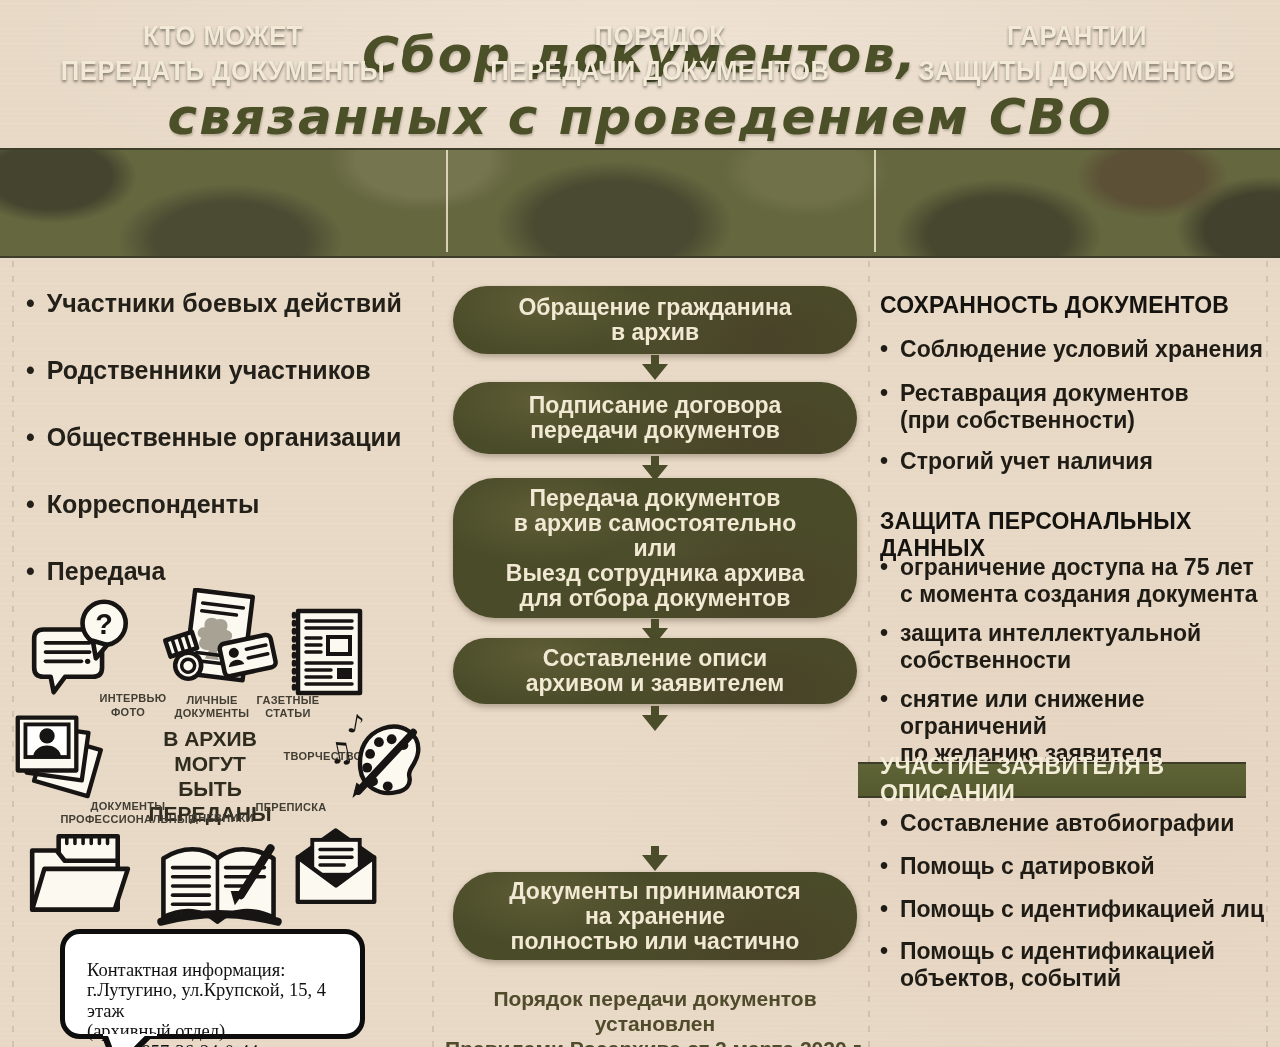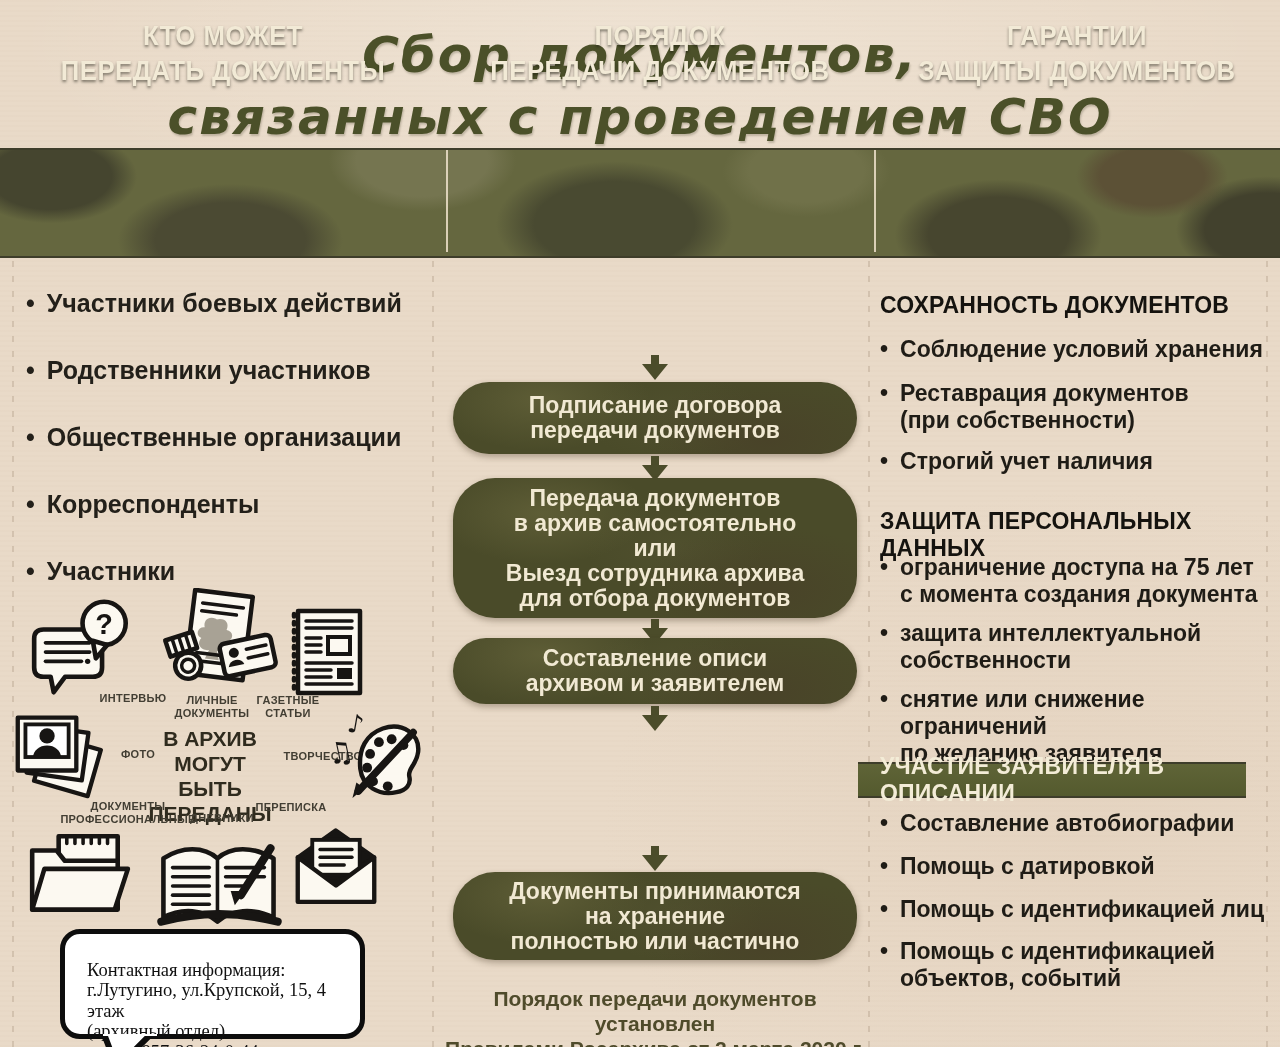--- a/index.html
+++ b/index.html
@@ -147,21 +147,21 @@
     <div class="who-item">
         <span class="dot">•</span>
         <span>Общественные организации</span>
       </div>
     <div class="who-item">
         <span class="dot">•</span>
         <span>Корреспонденты</span>
       </div>
     <div class="who-item">
         <span class="dot">•</span>
-        <span>Участники</span>
+        <span>Передача</span>
       </div>
   </div>
 
   <div class="icon" style="left:28px; top:596px;">
     <svg width="108" height="104" viewBox="0 0 105 100">
       <path class="ic" d="M15 32 h48 q9 0 9 9 v28 q0 9 -9 9 h-27 l-11 15 -3 -15 h-7 q-9 0 -9 -9 v-28 q0 -9 9 -9 z"></path>
       <line class="ln" x1="17" y1="45" x2="60" y2="45"></line>
       <line class="ln" x1="17" y1="54" x2="60" y2="54"></line>
       <line class="ln" x1="17" y1="63" x2="52" y2="63"></line>
       <circle class="fl" cx="58" cy="63" r="2.6"></circle>
@@ -230,21 +230,21 @@
         </g>
       <g transform="rotate(8 50 55)">
           <rect class="ic" x="17" y="20" width="58" height="50"></rect>
         </g>
       <rect class="ic" x="6" y="8" width="61" height="55" stroke-width="5.5"></rect>
       <rect x="14" y="15" width="45" height="34" fill="#ffffff" stroke="#171513" stroke-width="4"></rect>
       <circle class="fl" cx="36.5" cy="27" r="8"></circle>
       <path class="fl" d="M22 49 a14.5 12 0 0 1 29 0 z"></path>
     </svg>
   </div>
-  <div class="icon-label" style="left:104px; top:748px; width:48px;margin-left:10px;">ФОТО</div>
+  <div class="icon-label" style="left:104px; top:706px; width:48px;">ФОТО</div>
 
   <div class="cluster-center">В АРХИВ
 МОГУТ БЫТЬ
 ПЕРЕДАНЫ</div>
 
   <div class="icon-label" style="left:282px; top:750px; width:82px;text-align:center;">ТВОРЧЕСТВО</div>
 
   <div class="icon" style="left:326px; top:702px;">
     <svg width="98" height="100" viewBox="0 0 100 100">
       <text x="2" y="62" font-size="30" fill="#171513" font-family="DejaVu Sans, sans-serif" transform="rotate(-12 10 55)">♫</text>
@@ -310,20 +310,22 @@
 г.Лутугино, ул.Крупской, 15, 4 этаж
 (архивный отдел)
 тел. +7857-36-24-0-44,
 arh.otd@mail.ru</span>
     <svg class="bubble-tail" width="70" height="38" viewBox="0 0 70 38">
       <polygon points="6,-8 64,-8 22,34" fill="#ffffff" stroke="#0d0d0d" stroke-width="6" stroke-linejoin="round"></polygon>
       <rect x="8" y="-4" width="54" height="6" fill="#ffffff" stroke="none"></rect>
     </svg>
   </div>
 
+  <div class="pill" style="top:286px; height:68px;">Обращение гражданина
+в архив</div>
   <svg class="flow-arrow" style="top:355px;" width="36" height="25" viewBox="0 0 36 25">
       <path d="M14 0 h8 v9 h9 L18 25 5 9 h9 z" fill="#4b4c2a"></path>
     </svg>
   <div class="pill" style="top:382px; height:72px;">Подписание договора
 передачи документов</div>
   <svg class="flow-arrow" style="top:456px;" width="36" height="25" viewBox="0 0 36 25">
       <path d="M14 0 h8 v9 h9 L18 25 5 9 h9 z" fill="#4b4c2a"></path>
     </svg>
   <div class="pill" style="top:478px; height:140px;">Передача документов
 в архив самостоятельно

